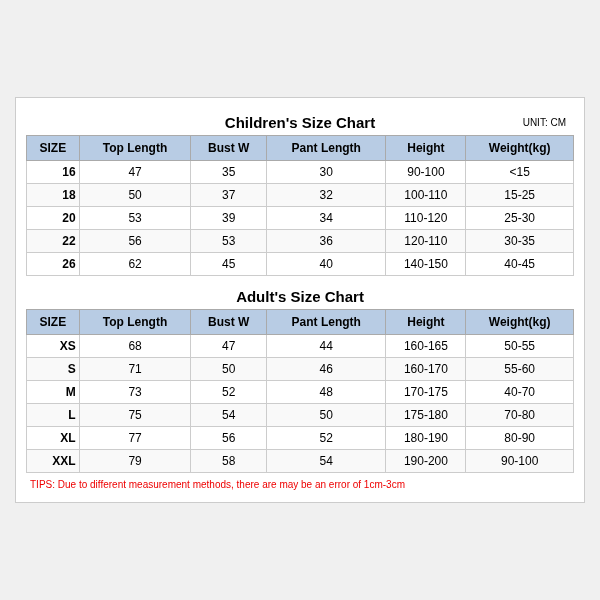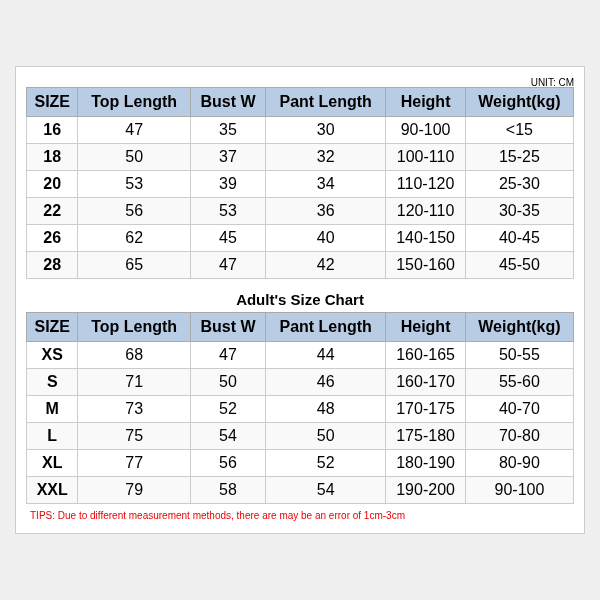--- a/index.html
+++ b/index.html
@@ -21,31 +21,31 @@
     .section-title {
       text-align: center;
       font-size: 15px;
       font-weight: bold;
       padding: 6px 0 4px 0;
       color: #000;
       position: relative;
     }
     .unit-label {
       position: absolute;
-      right: 0;
+      right: 8px;
       top: 50%;
       transform: translateY(-50%);
       font-size: 10px;
       font-weight: normal;
       color: #000;
     }
     table {
       width: 100%;
       border-collapse: collapse;
-      font-size: 16px;
+      font-size: 12px;
       border-radius: 8px;
     }
     th {
       background-color: #b8cce4;
       color: #000;
       font-weight: bold;
       text-align: center;
       padding: 5px 3px;
       border: 1px solid #aaa;
     }
@@ -56,37 +56,39 @@
       color: #000;
     }
     tr:nth-child(even) td {
       background-color: #f9f9f9;
     }
     tr:nth-child(odd) td {
       background-color: #fff;
     }
     td:first-child {
       font-weight: bold;
+      text-align: right;
     }
     .tips {
       text-align: left;
       font-size: 10px;
       color: #e00;
       padding: 6px 4px 2px 4px;
     }
     .section-divider {
       height: 6px;
     }
   </style>
 </head>
 <body>
 
 <div class="chart-container">
 
   <div class="section-title">
+    <span>Children's Size Chart</span>
     <span class="unit-label">UNIT: CM</span>
   </div>
 
   <table>
     <thead>
       <tr>
         <th>SIZE</th>
         <th>Top Length</th>
         <th>Bust W</th>
         <th>Pant Length</th>
@@ -128,28 +130,20 @@
           <td>30-35</td>
         </tr>
         <tr>
           <td>26</td>
           <td>62</td>
           <td>45</td>
           <td>40</td>
           <td>140-150</td>
           <td>40-45</td>
         </tr>
-        <tr>
-          <td>28</td>
-          <td>65</td>
-          <td>47</td>
-          <td>42</td>
-          <td>150-160</td>
-          <td>45-50</td>
-        </tr>
       </tbody>
   </table>
 
   <div class="section-divider"></div>
 
   <div class="section-title">
     <span>Adult's Size Chart</span>
   </div>
 
   <table>

